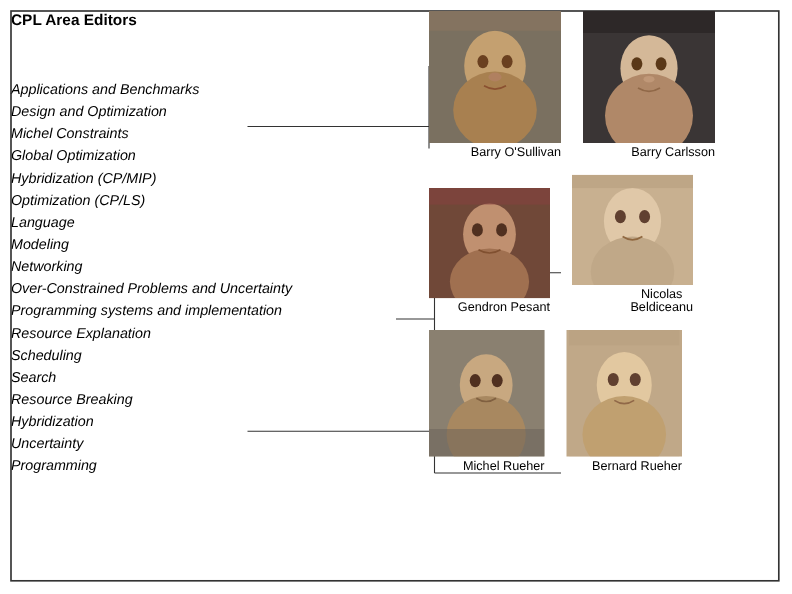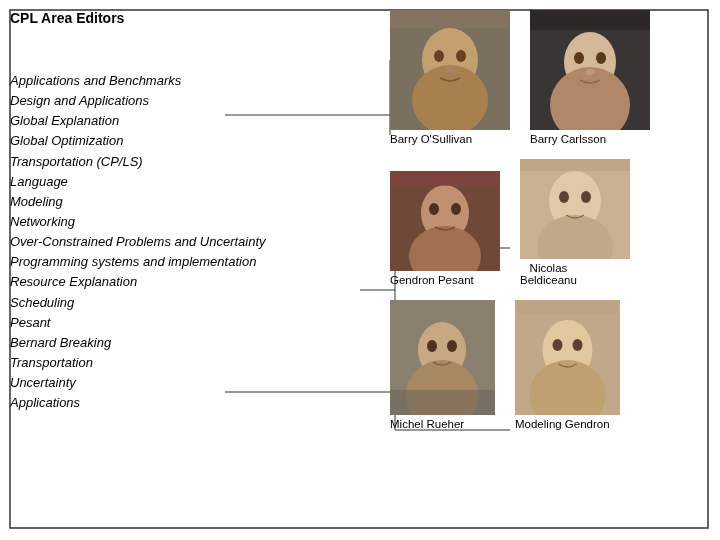--- a/index.html
+++ b/index.html
@@ -65,21 +65,21 @@
     .photo-row {
       display: flex;
       gap: 20px;
       margin-bottom: 14px;
       align-items: flex-end;
     }
 
     .photo-col {
       display: flex;
       flex-direction: column;
-      align-items: flex-start;
+      align-items: flex-end;
     }
 
     .photo-box {
       background: #888;
       overflow: hidden;
       display: flex;
       align-items: center;
       justify-content: center;
     }
 
@@ -134,36 +134,37 @@
   </style>
 </head>
 <body>
 
 <div class="page-container">
 
   <div class="left-panel">
     <div class="cpl-title">CPL Area Editors</div>
     <ul class="area-list">
       <li>Applications and Benchmarks</li>
-      <li>Design and Applications</li>
-      <li>Global Explanation</li>
+      <li>Design and Optimization</li>
+      <li>Michel Constraints</li>
       <li>Global Optimization</li>
-      <li>Transportation (CP/LS)</li>
+      <li>Hybridization (CP/MIP)</li>
+      <li>Optimization (CP/LS)</li>
       <li>Language</li>
       <li>Modeling</li>
       <li>Networking</li>
       <li>Over-Constrained Problems and Uncertainty</li>
       <li>Programming systems and implementation</li>
       <li>Resource Explanation</li>
       <li>Scheduling</li>
-      <li>Pesant</li>
-      <li>Bernard Breaking</li>
-      <li>Transportation</li>
+      <li>Search</li>
+      <li>Resource Breaking</li>
+      <li>Hybridization</li>
       <li>Uncertainty</li>
-      <li>Applications</li>
+      <li>Programming</li>
     </ul>
   </div>
 
   <svg class="connectors" xmlns="http://www.w3.org/2000/svg">
 
     <rect x="10" y="10" width="698" height="518" fill="none" stroke="#333" stroke-width="1.5"></rect>
 
     <line x1="225" y1="115" x2="390" y2="115" stroke="#333" stroke-width="1"></line>
 
     <line x1="390" y1="60" x2="390" y2="135" stroke="#333" stroke-width="1"></line>
@@ -268,19 +269,19 @@
           <svg class="face-svg" viewBox="0 0 100 115" xmlns="http://www.w3.org/2000/svg">
             <rect width="100" height="115" fill="#c0a888"></rect>
             <ellipse cx="50" cy="50" rx="25" ry="30" fill="#e2c8a0"></ellipse>
             <ellipse cx="50" cy="95" rx="38" ry="35" fill="#c0a070"></ellipse>
             <ellipse cx="40" cy="45" rx="5" ry="6" fill="#604030"></ellipse>
             <ellipse cx="60" cy="45" rx="5" ry="6" fill="#604030"></ellipse>
             <path d="M41 64 Q50 70 59 64" stroke="#906848" stroke-width="1.5" fill="none"></path>
             <rect x="0" y="0" width="100" height="14" fill="#b09878" opacity="0.3"></rect>
           </svg>
         </div>
-        <div class="photo-label">Modeling Gendron</div>
+        <div class="photo-label">Bernard Rueher</div>
       </div>
     </div>
 
   </div>
 
 </div>
 
 </body></html>

